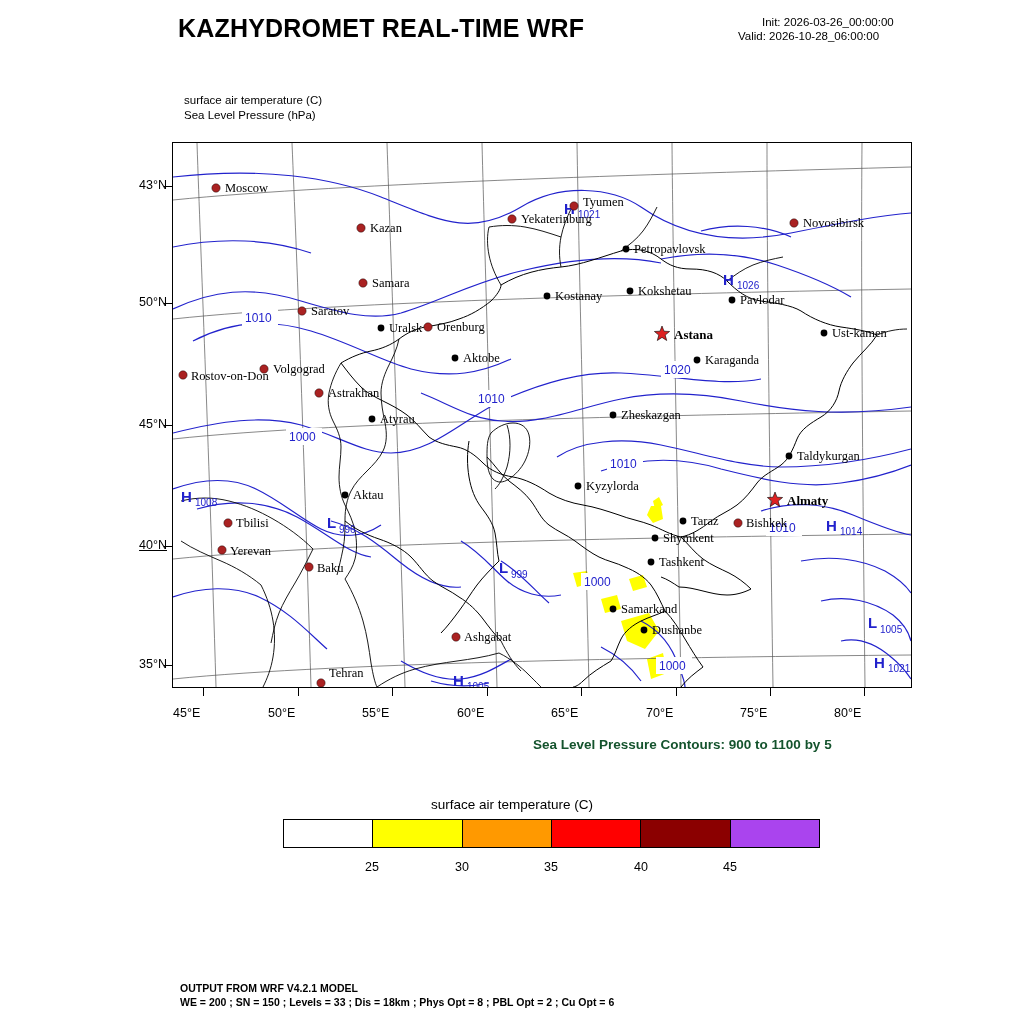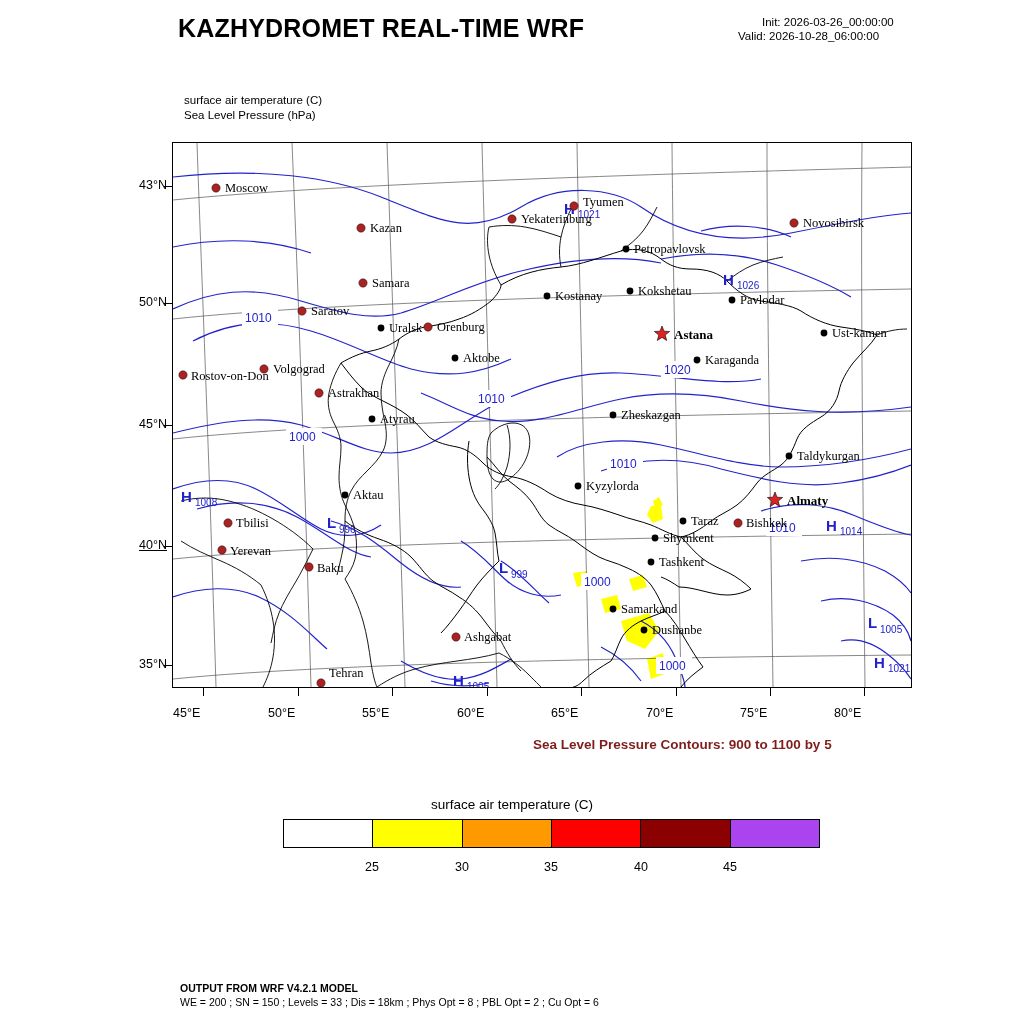--- a/index.html
+++ b/index.html
@@ -63,21 +63,21 @@
     font-size: 12.5px;
   }
   .y-label { text-align: right; width: 62px; }
   .x-label { text-align: left; width: 60px; }
 
   #contour-caption {
     left: 533px;
     top: 737px;
     font-size: 13.5px;
     font-weight: bold;
-    color: #7f1d1d;
+    color: #14532d;
   }
 
   
   #cb-title {
     left: 0px;
     top: 797px;
     width: 1024px;
     text-align: center;
     font-size: 13.5px;
   }
@@ -108,21 +108,21 @@
   #footer-1 {
     left: 180px;
     top: 982px;
     font-size: 10.5px;
     font-weight: bold;
   }
   #footer-2 {
     left: 180px;
     top: 996px;
     font-size: 10.5px;
-    font-weight: normal;
+    font-weight: bold;
   }
 
   
   text.city-name {
     font-family: "Liberation Serif", serif;
     font-size: 12.5px;
     fill: #000;
   }
   text.capital-name {
     font-family: "Liberation Serif", serif;

